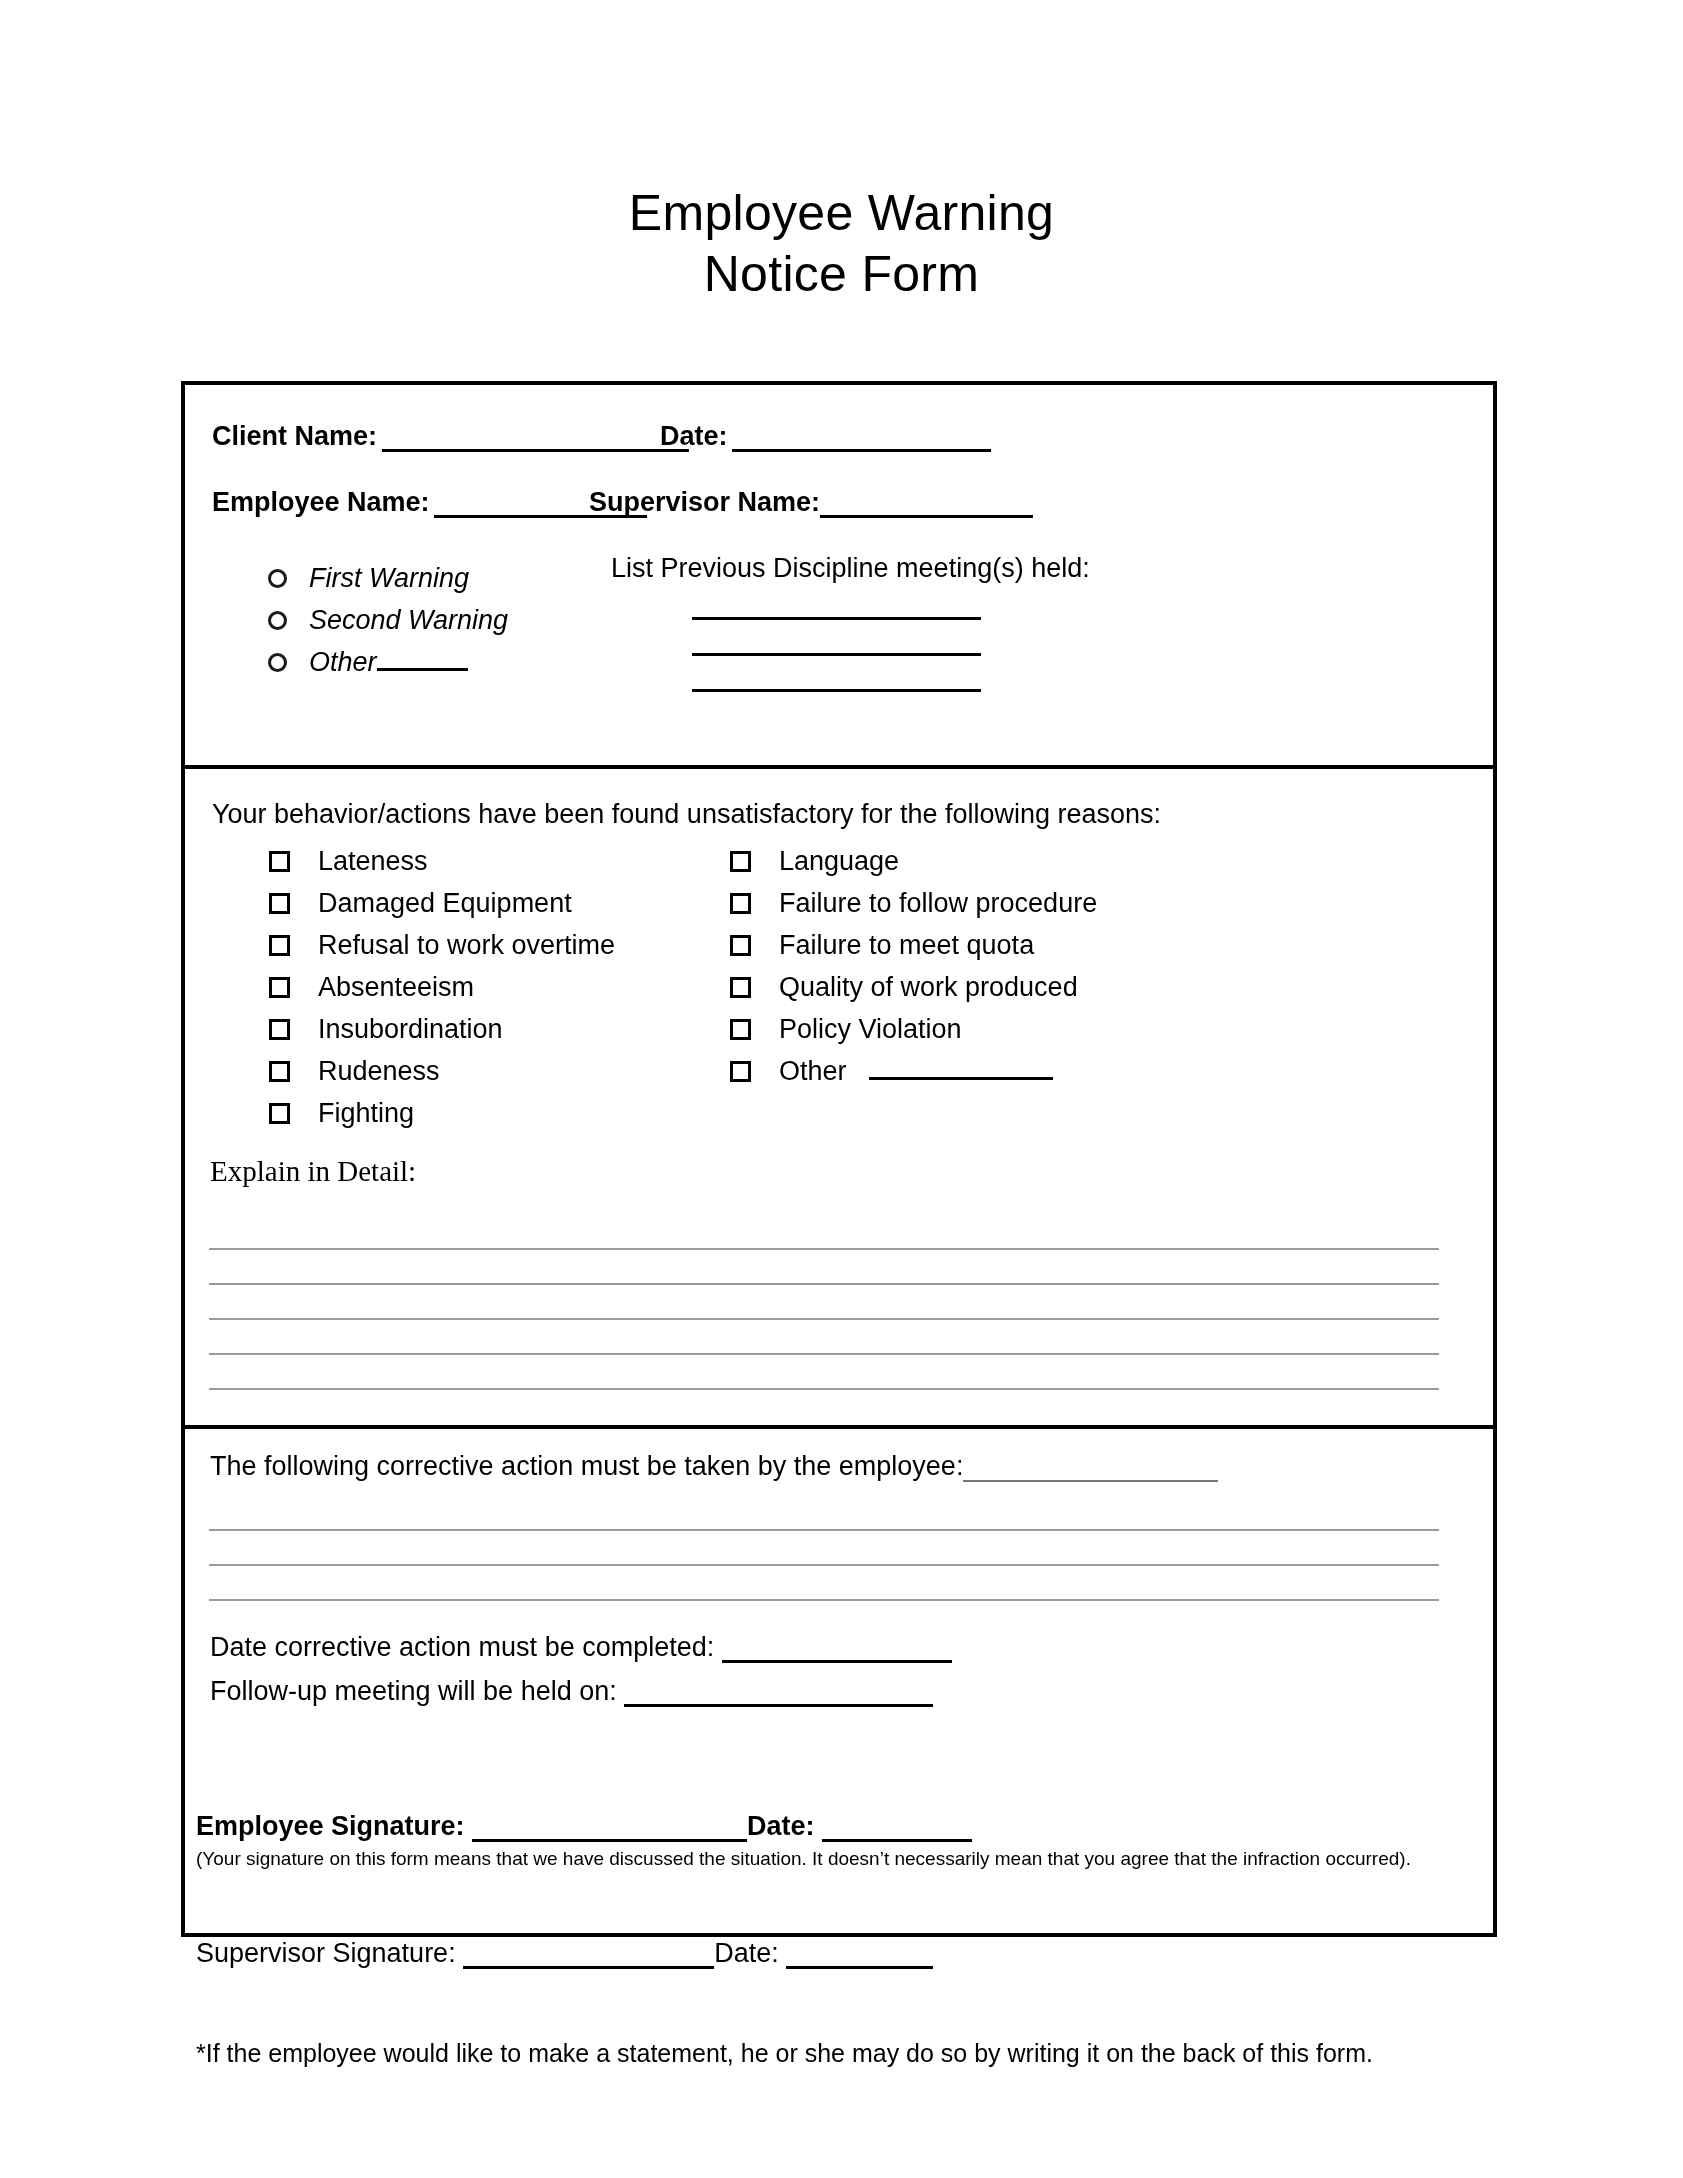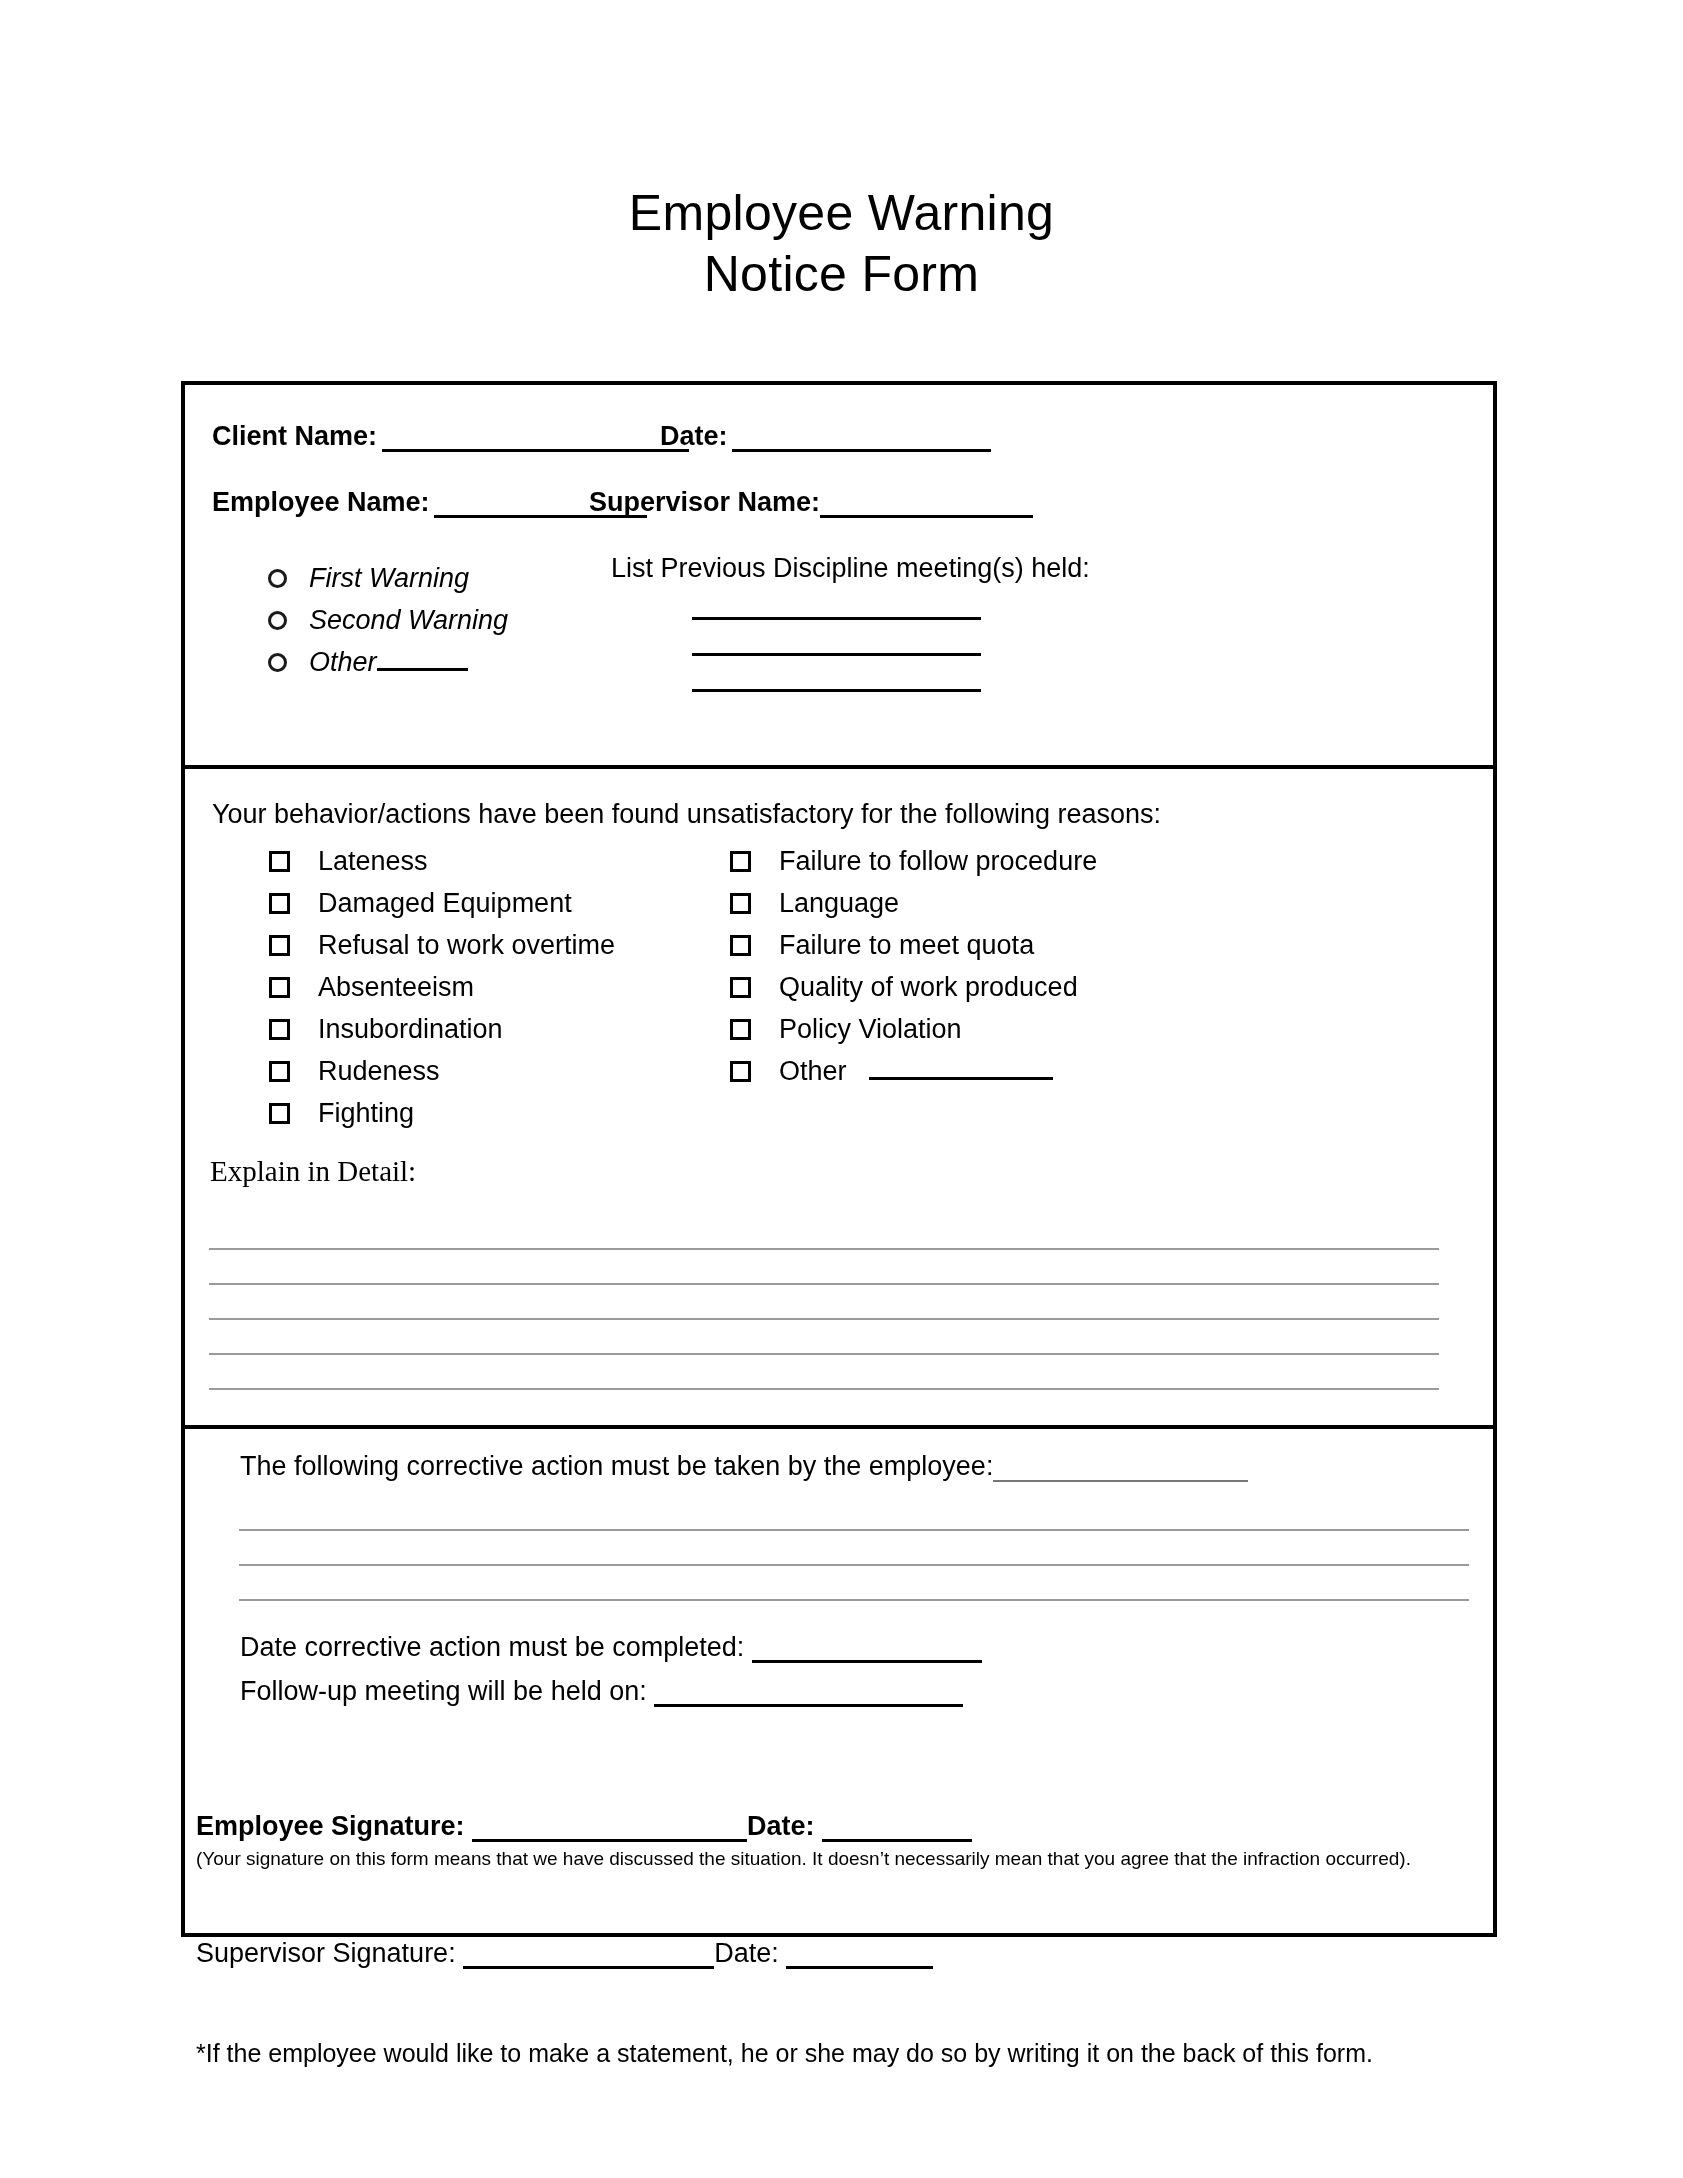--- a/index.html
+++ b/index.html
@@ -41,21 +41,21 @@
     border: 4px solid #000000;
     box-sizing: border-box;
   }
 
   .section {
     position: relative;
     box-sizing: border-box;
   }
   .sec-identity { height: 384px; border-bottom: 4px solid #000000; }
   .sec-reasons  { height: 660px; border-bottom: 4px solid #000000; }
-  .sec-action   { height: 332px; margin-left: 30px; }
+  .sec-action   { height: 332px; }
 
   
   .lbl-bold {
     font-size: 27px;
     font-weight: bold;
   }
   .txt {
     font-size: 27px;
     font-weight: 400;
   }
@@ -353,25 +353,25 @@
         </div>
         <div class="reason-item">
           <span class="checkbox"></span>
           <span class="txt">Fighting</span>
         </div>
       </div>
 
       <div class="reason-col-right">
         <div class="reason-item">
           <span class="checkbox"></span>
+          <span class="txt">Language</span>
+        </div>
+        <div class="reason-item">
+          <span class="checkbox"></span>
           <span class="txt">Failure to follow procedure</span>
-        </div>
-        <div class="reason-item">
-          <span class="checkbox"></span>
-          <span class="txt">Language</span>
         </div>
         <div class="reason-item">
           <span class="checkbox"></span>
           <span class="txt">Failure to meet quota</span>
         </div>
         <div class="reason-item">
           <span class="checkbox"></span>
           <span class="txt">Quality of work produced</span>
         </div>
         <div class="reason-item">

